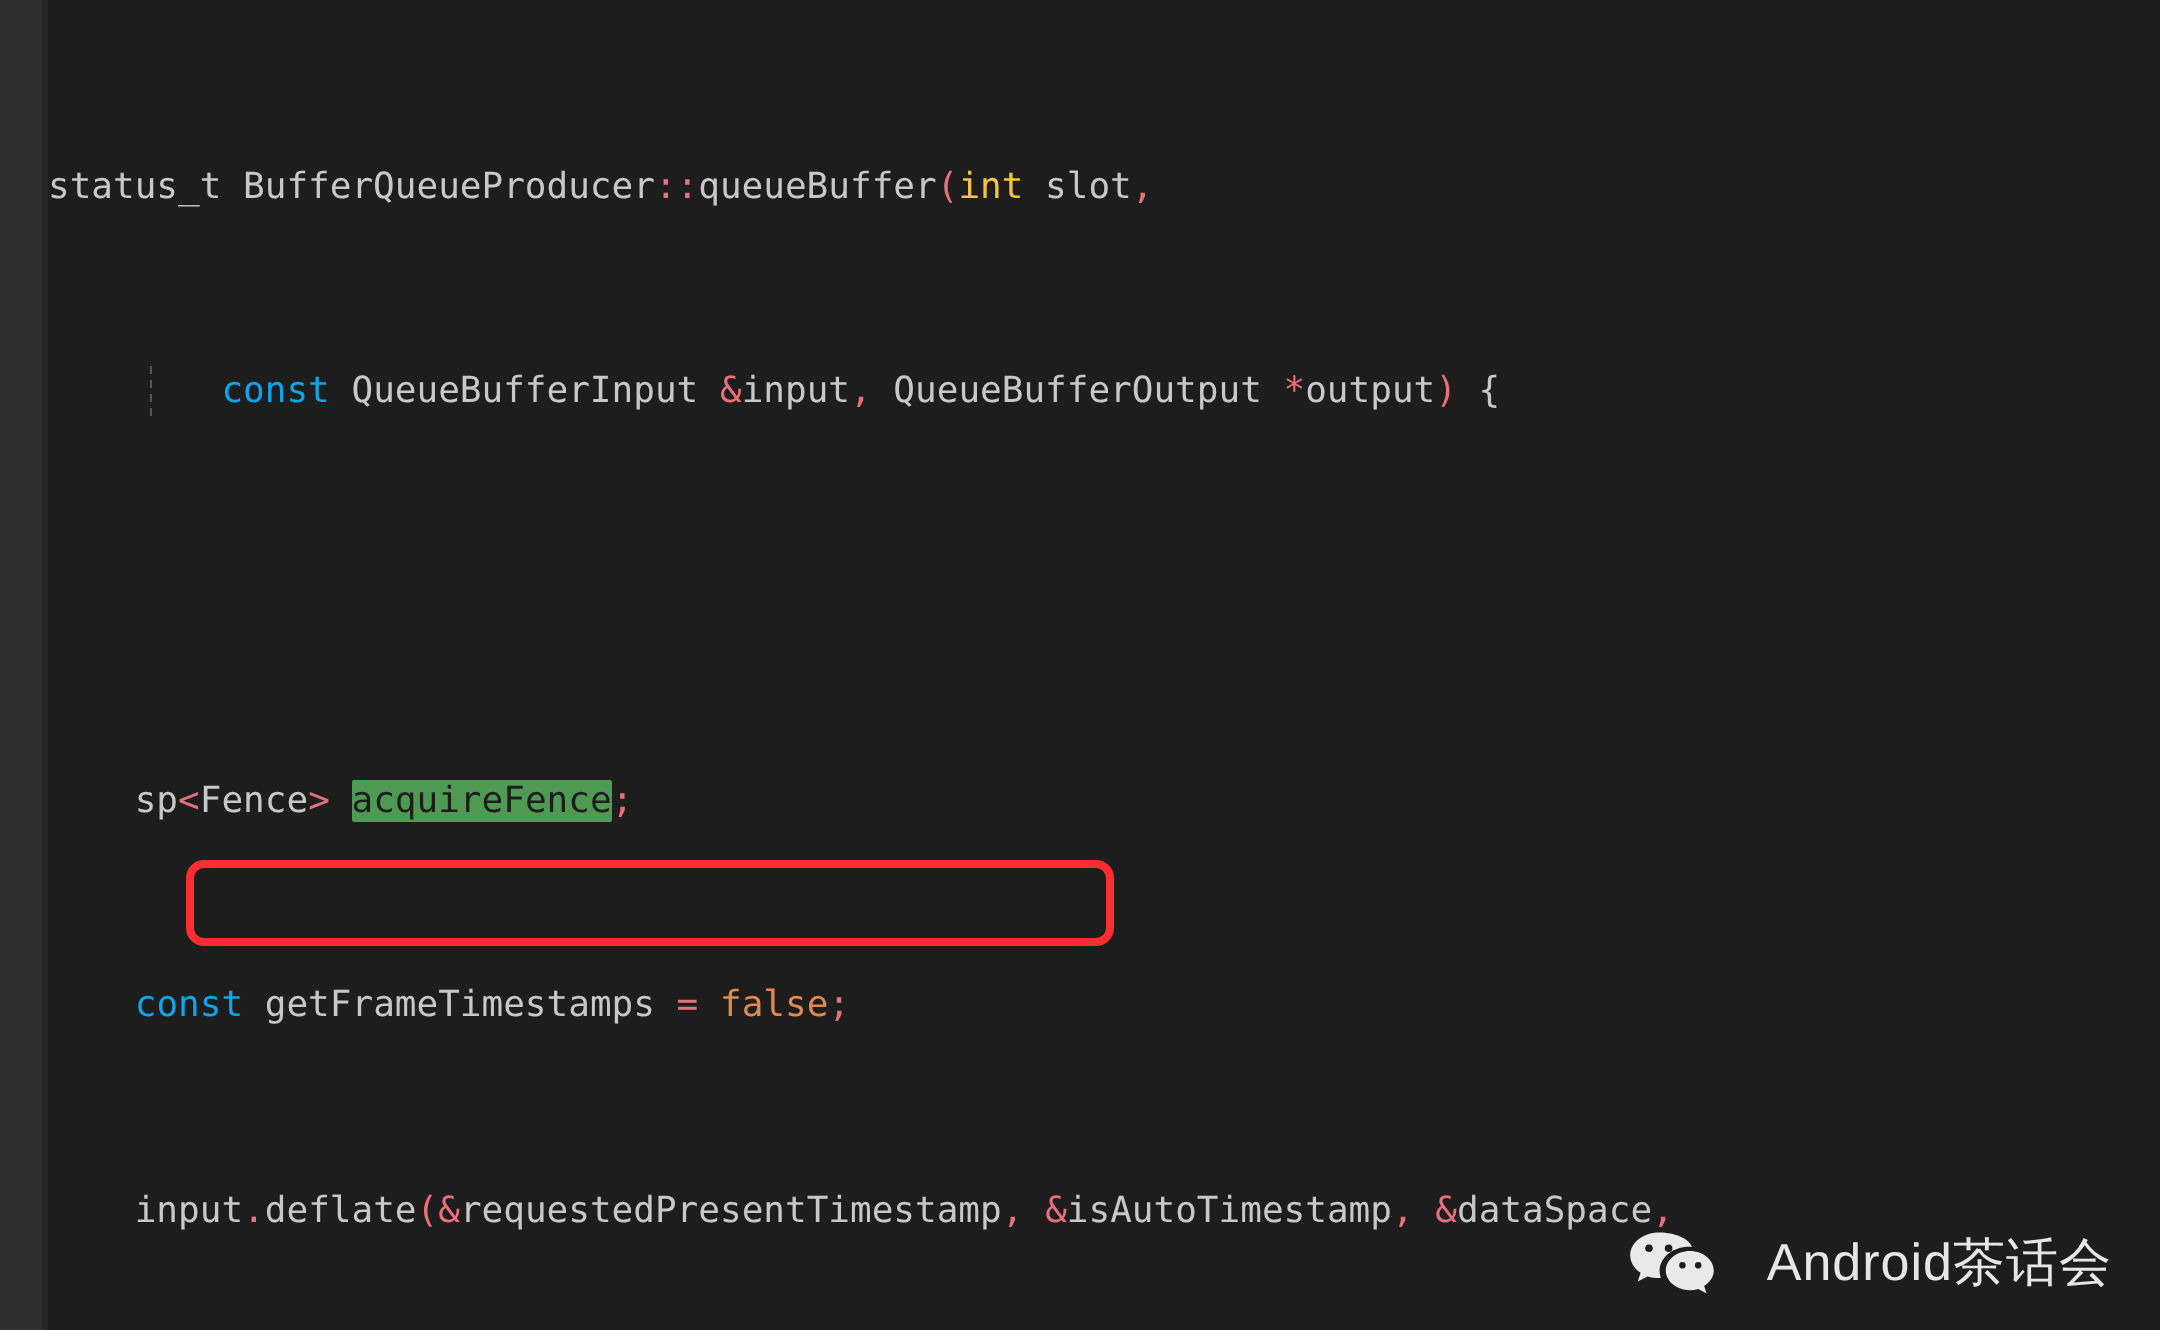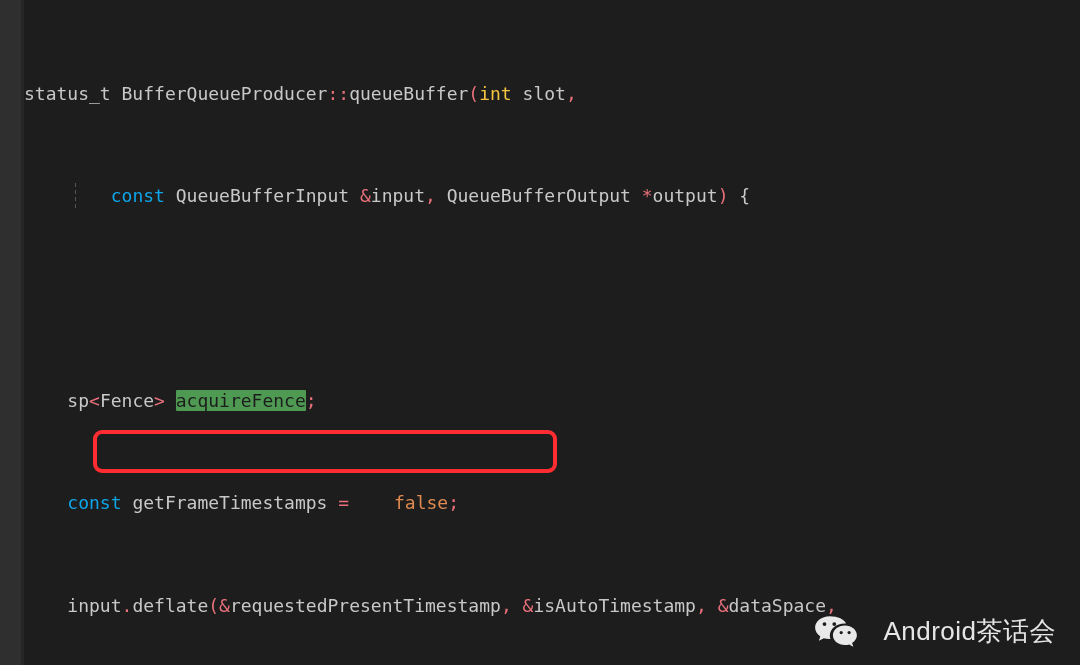--- a/index.html
+++ b/index.html
@@ -51,21 +51,21 @@
     line-height: 25.6px;
     white-space: pre;
     position: relative;
   }
 
   
   .kw   { color: #0ea5e9; }      
   .kw2  { color: #f5c542; }      
   .pun  { color: #e8707a; }      
   .amp  { color: #e8707a; }      
-  .lit  { color: #e08a50; margin-left: 34px; }      
+  .lit  { color: #e08a50; }      
   .pln  { color: #c8c8c8; }
 
   
   .hl {
     background: #4f9a53;
     color: #1d1d1d;
     border-radius: 1px;
     margin-top: 26px;
   }
 

